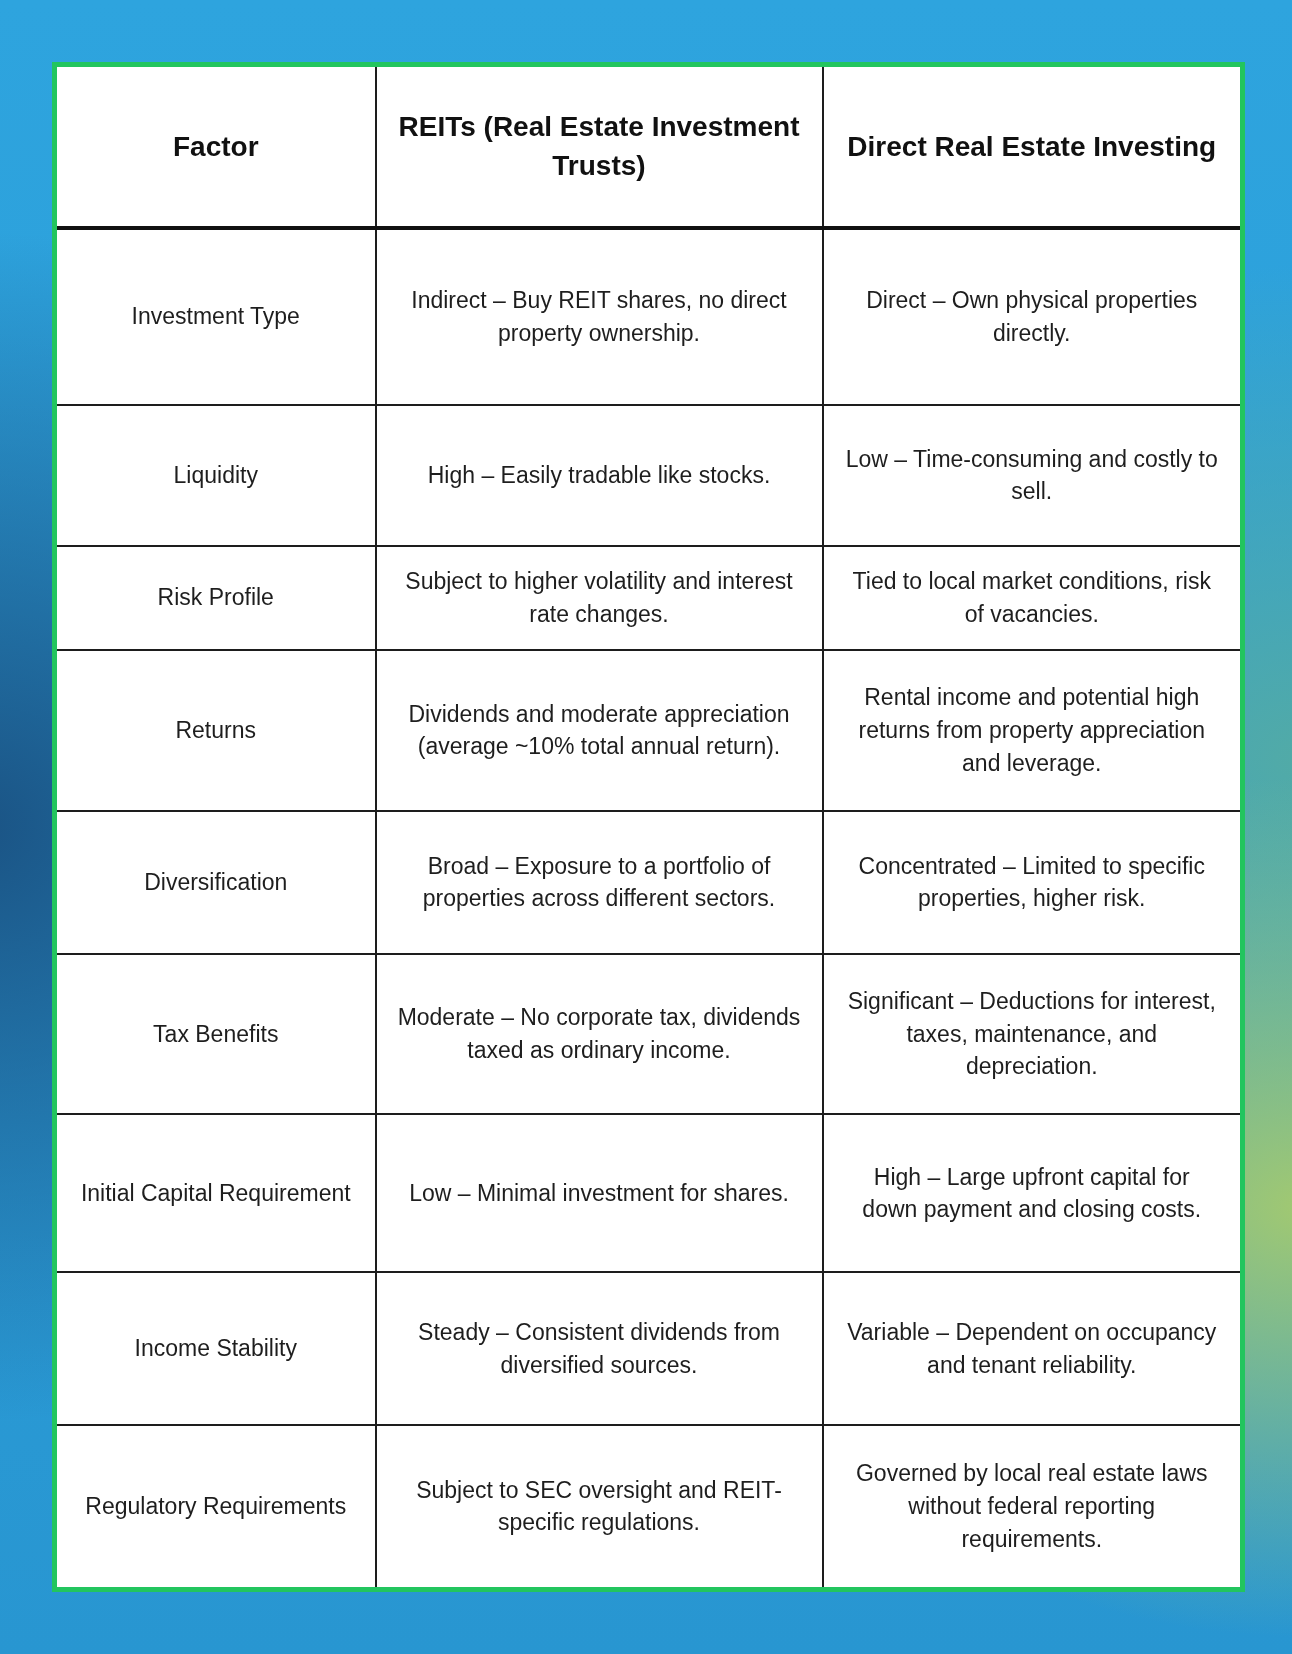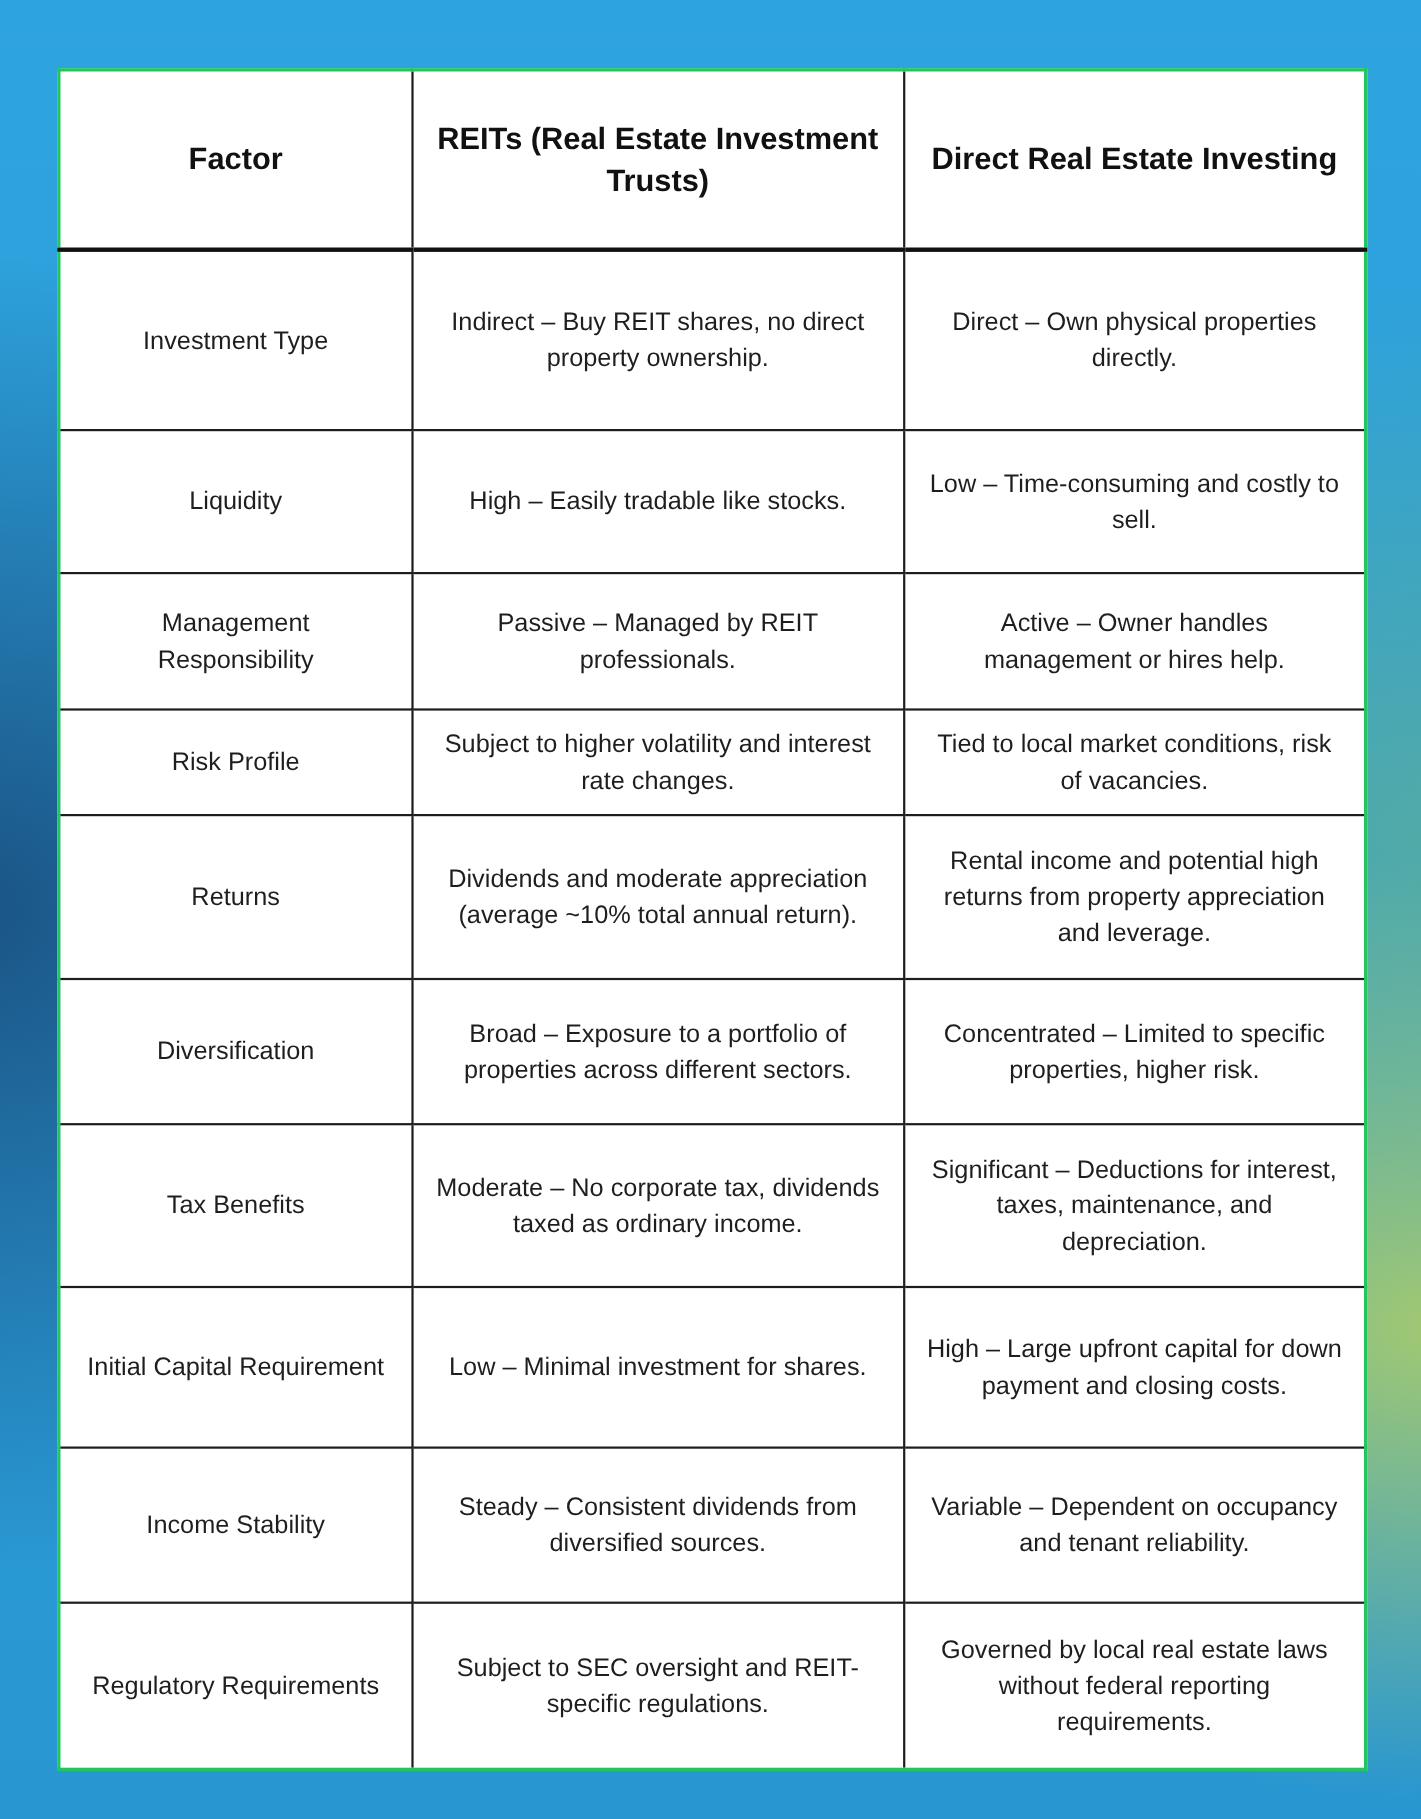--- a/index.html
+++ b/index.html
@@ -21,21 +21,21 @@
 
   table.comparison {
     position: absolute;
     left: 52px;
     top: 62px;
     width: 1188px;
     height: 1530px;
     border-collapse: collapse;
     table-layout: fixed;
     background: #ffffff;
-    border: 3px solid #22c55e;
+    border: 5px solid #22c55e;
   }
 
   td, th {
     border: 2px solid #1d1d1d;
     vertical-align: middle;
     text-align: center;
     padding: 8px 20px;
     color: #1e1e1e;
     font-size: 23px;
     line-height: 1.42;
@@ -87,25 +87,20 @@
     <tr class="r0">
       <td>Investment Type</td>
       <td>Indirect – Buy REIT shares, no direct property ownership.</td>
       <td>Direct – Own physical properties directly.</td>
     </tr>
     <tr class="r1">
       <td>Liquidity</td>
       <td>High – Easily tradable like stocks.</td>
       <td>Low – Time-consuming and costly to sell.</td>
     </tr>
-    <tr class="r2">
-      <td>Management Responsibility</td>
-      <td>Passive – Managed by REIT professionals.</td>
-      <td>Active – Owner handles management or hires help.</td>
-    </tr>
     <tr class="r3">
       <td>Risk Profile</td>
       <td>Subject to higher volatility and interest rate changes.</td>
       <td>Tied to local market conditions, risk of vacancies.</td>
     </tr>
     <tr class="r4">
       <td>Returns</td>
       <td>Dividends and moderate appreciation (average ~10% total annual return).</td>
       <td>Rental income and potential high returns from property appreciation and leverage.</td>
     </tr>

